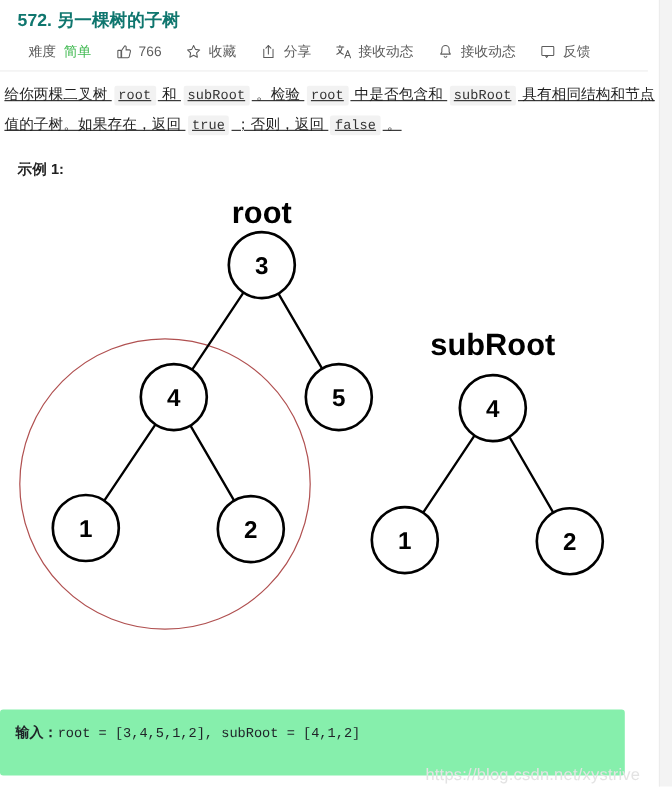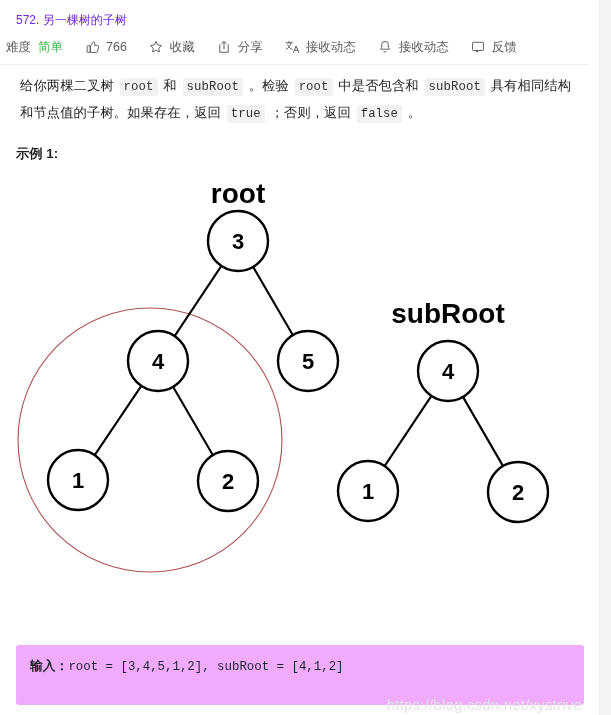--- a/index.html
+++ b/index.html
@@ -43,31 +43,31 @@
     top: 0;
     width: 600px;
     height: 715px;
   }
 
   
   .title-row {
     padding: 10px 16px 0 16px;
   }
   .title {
-    font-size: 12px;
-    font-weight: normal;
-    color: #6d28d9;
+    font-size: 16px;
+    font-weight: bold;
+    color: #0f766e;
     line-height: 20px;
     letter-spacing: 0px;
   }
 
   .meta-bar {
     display: flex;
     align-items: center;
-    padding: 9px 16px 0 6px;
+    padding: 9px 16px 0 26px;
     font-size: 12.5px;
     color: #5c5c5c;
     white-space: nowrap;
   }
   .meta-item {
     display: flex;
     align-items: center;
     margin-right: 22px;
     line-height: 16px;
   }
@@ -88,21 +88,22 @@
     position: absolute;
     left: 0;
     right: 11px;
     top: 64px;
     height: 1px;
     background: #ededed;
   }
 
   
   .content {
-    padding: 0 20px;
+    padding: 0 4px;
+    text-decoration: underline;
   }
   .para {
     font-size: 13.3px;
     line-height: 26px;
     color: #1f1f1f;
     margin: 0;
     letter-spacing: 0.1px;
   }
   .para.p1 { margin-top: 18px; }
   .para.p2 { margin-top: 12px; }
@@ -129,25 +130,25 @@
     position: relative;
     width: 600px;
     height: 410px;
     margin-top: 8px;
   }
   .figure-wrap svg { display: block; }
 
   
   .codeblock {
     position: absolute;
-    left: 16px;
+    left: 0;
     top: 645px;
     width: 568px;
     height: 60px;
-    background: #f0abfc;
+    background: #86efac;
     border-radius: 3px;
     box-sizing: border-box;
     padding: 10px 14px 0 14px;
   }
   .code-line {
     font-family: "Liberation Mono", "DejaVu Sans Mono", monospace;
     font-size: 12.4px;
     line-height: 21px;
     color: #1f2328;
     white-space: pre;

